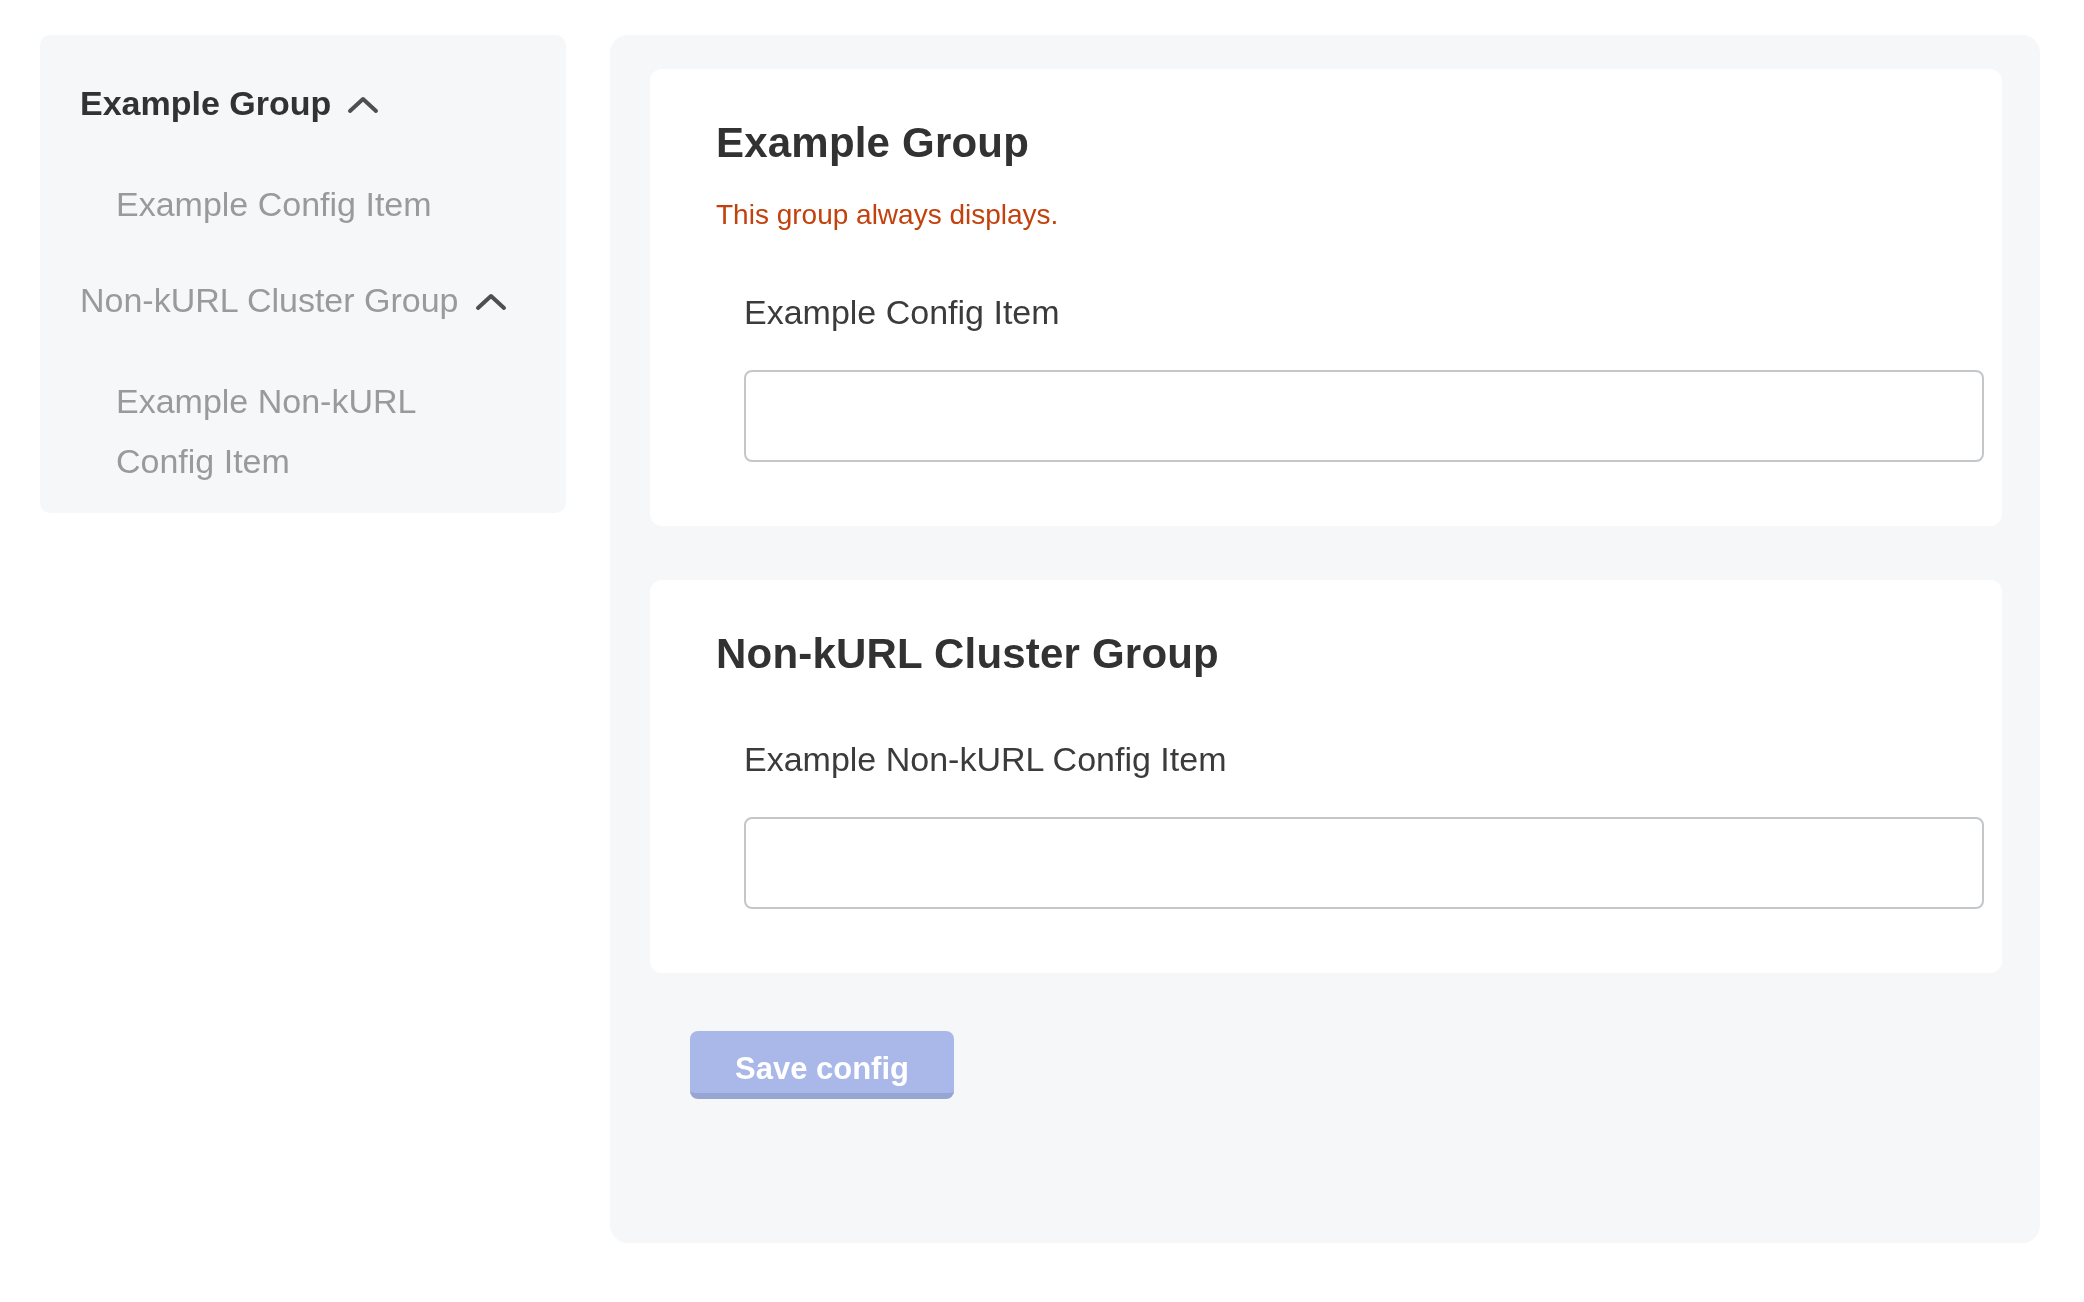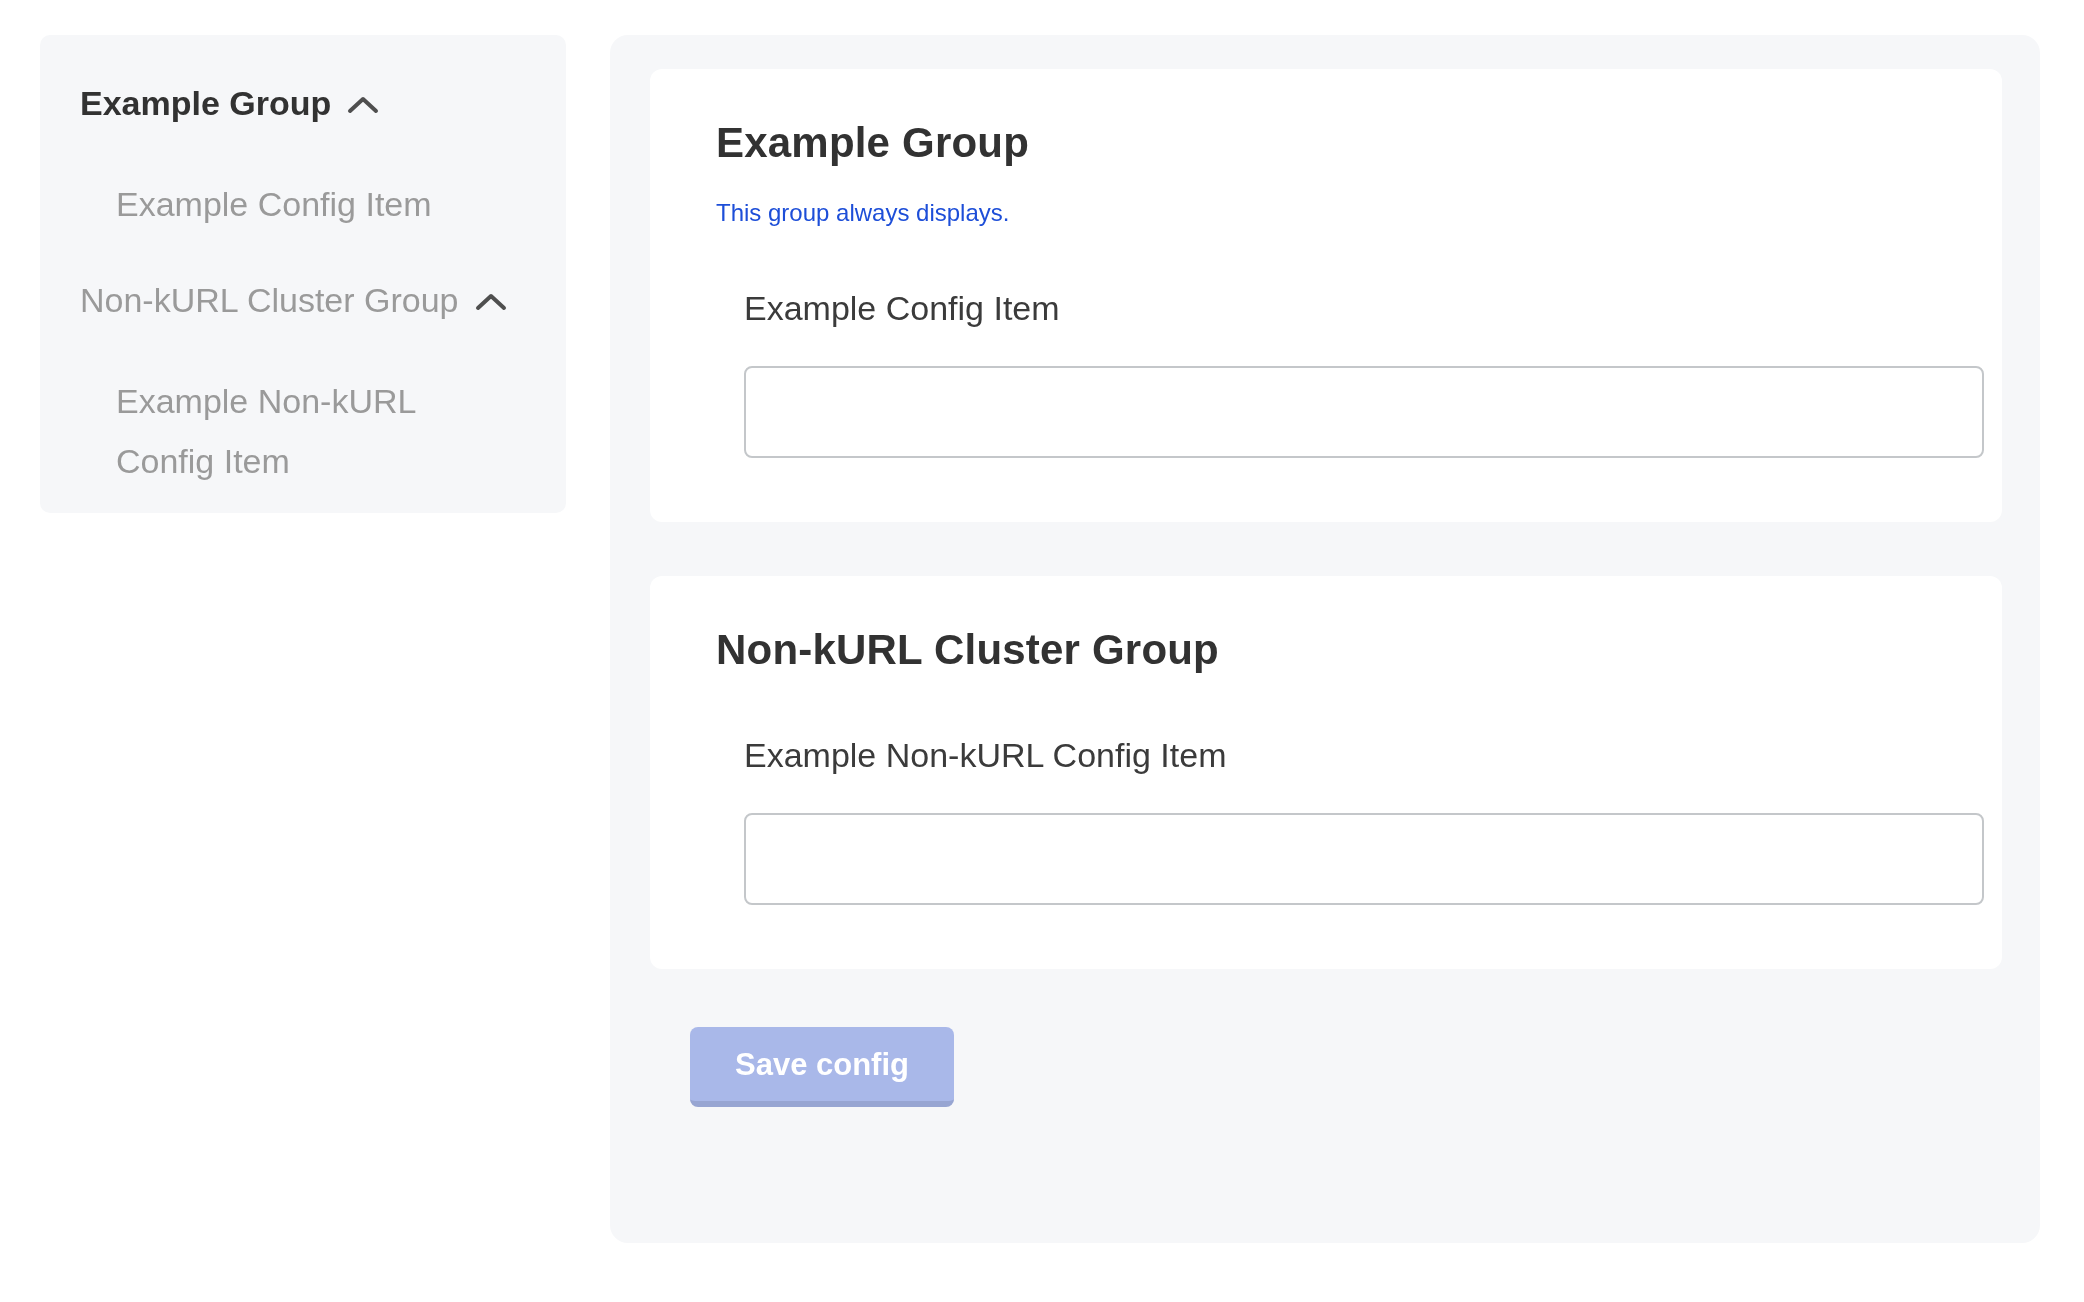--- a/index.html
+++ b/index.html
@@ -55,21 +55,21 @@
     padding: 50px 66px 64px 66px;
     width: 1352px;
   }
   .card + .card { margin-top: 54px; }
   .card-title {
     font-size: 42px; font-weight: 700; color: #323232;
     letter-spacing: 0.2px;
   }
   .card-desc {
     margin-top: 32px;
-    font-size: 24px; color: #1d4ed8;
+    font-size: 28px; color: #c2410c;
   }
   .item-label {
     margin-top: 62px;
     margin-left: 28px;
     font-size: 34px; font-weight: 500; color: #3b3b3b;
   }
   .text-input {
     display: block;
     margin-top: 38px;
     margin-left: 28px;
@@ -87,21 +87,21 @@
     display: inline-block;
     margin-top: 58px;
     margin-left: 40px;
     background: #a9b8e9;
     border: none;
     border-bottom: 6px solid #97a5d2;
     border-radius: 8px;
     color: #ffffff;
     font-family: "Liberation Sans", "DejaVu Sans", sans-serif;
     font-size: 31px; font-weight: 700;
-    padding: 20px 45px 18px 45px;
+    padding: 20px 45px 6px 45px;
     cursor: pointer;
     text-align: right;
   }
 </style>
 </head>
 <body>
 
 <div class="app">
 
   <nav class="sidebar">

